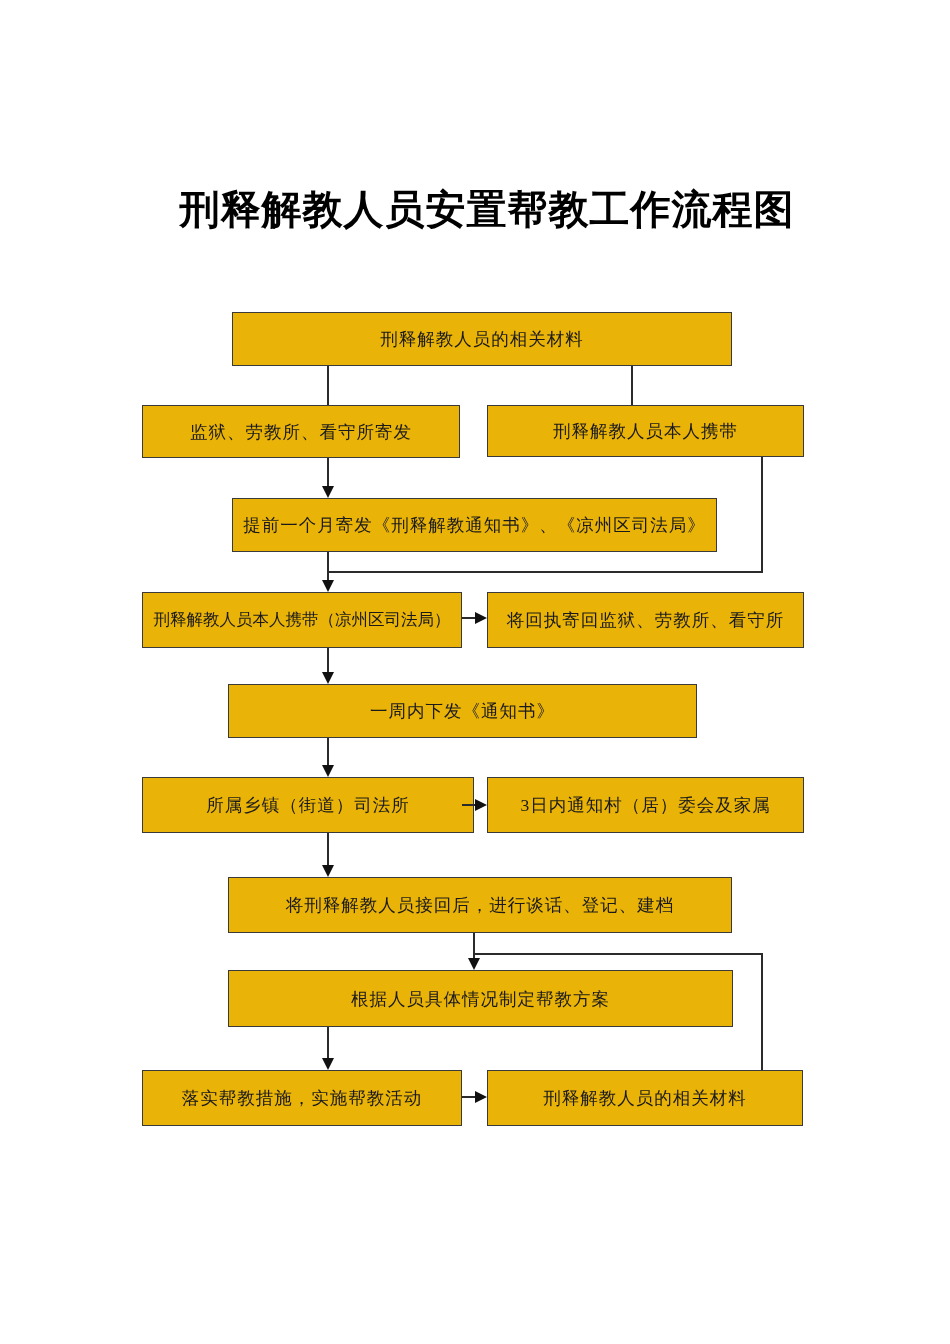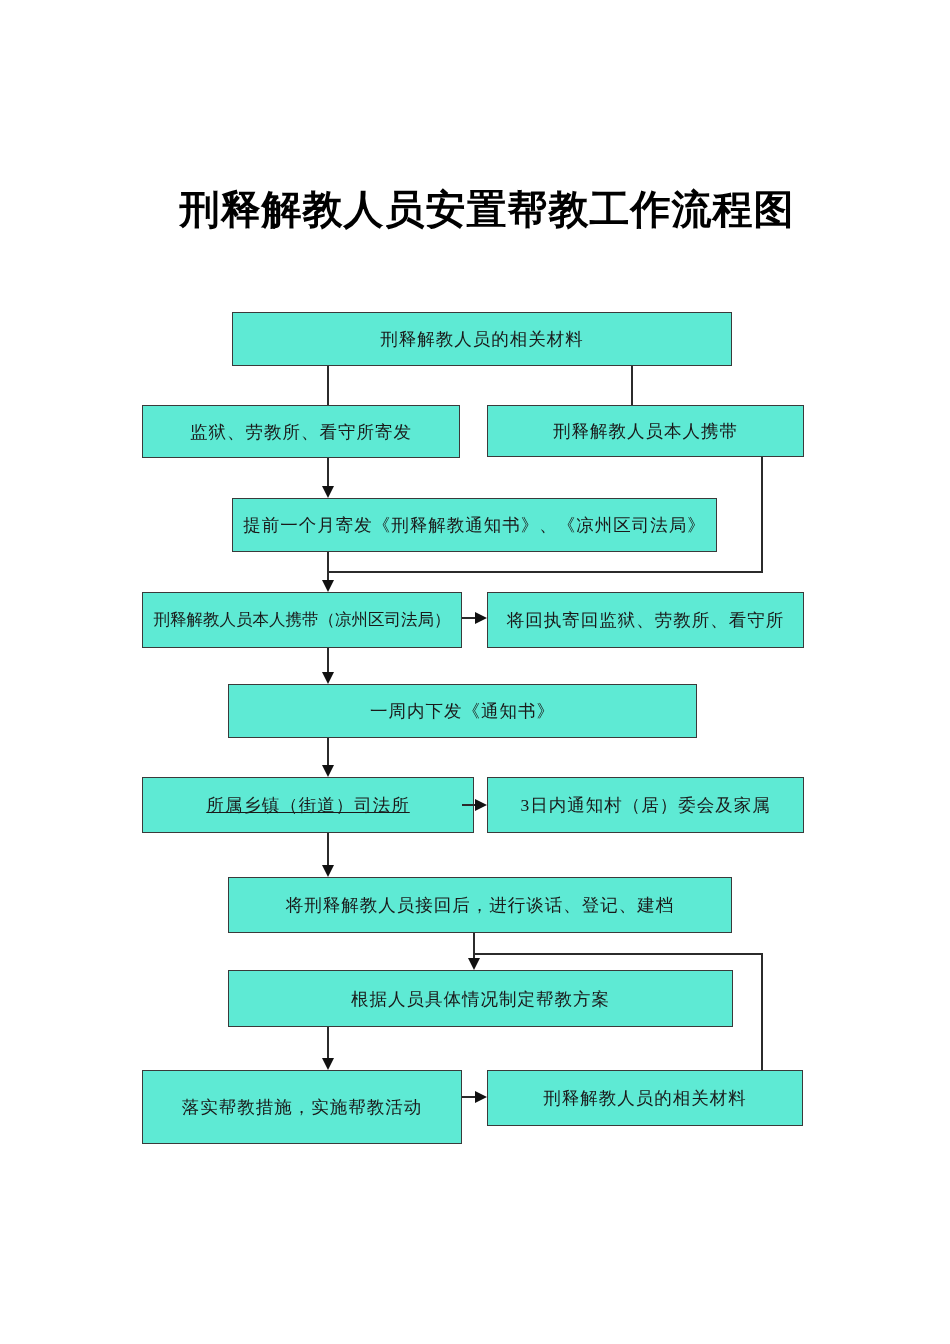--- a/index.html
+++ b/index.html
@@ -18,44 +18,44 @@
     text-align:center;
     font-size:40px;
     font-weight:bold;
     letter-spacing:1px;
     color:#000000;
   }
   .node{
     position:absolute;
     box-sizing:border-box;
     border:1.6px solid #3a3a3a;
-    background:#5eead4;
+    background:#eab308;
     display:flex;
     align-items:center;
     justify-content:center;
     text-align:center;
     font-size:17.5px;
     letter-spacing:1px;
     white-space:nowrap;
     padding:2px 20px;
   }
   .node.tight{letter-spacing:0;font-size:16.5px;}
   
   .n-materials      {left:232px; top:312px;  width:500px; height:54px;}
   .n-prison-send    {left:142px; top:405px;  width:318px; height:53px;}
   .n-self-carry     {left:487px; top:405px;  width:317px; height:52px;}
   .n-advance-notice {left:232px; top:498px;  width:485px; height:54px;}
   .n-office         {left:142px; top:592px;  width:320px; height:56px;}
   .n-receipt-return {left:487px; top:592px;  width:317px; height:56px;}
   .n-issue-notice   {left:228px; top:684px;  width:469px; height:54px;}
-  .n-town-office    {left:142px; top:777px;  width:332px; height:56px;text-decoration:underline;}
+  .n-town-office    {left:142px; top:777px;  width:332px; height:56px;}
   .n-notify-family  {left:487px; top:777px;  width:317px; height:56px;}
   .n-reception      {left:228px; top:877px;  width:504px; height:56px;}
   .n-plan           {left:228px; top:970px;  width:505px; height:57px;}
-  .n-implement      {left:142px; top:1070px; width:320px; height:74px;text-align:center;}
+  .n-implement      {left:142px; top:1070px; width:320px; height:56px;text-align:center;}
   .n-supervise      {left:487px; top:1070px; width:316px; height:56px;}
   
   .line{position:absolute;background:#2b2b2b;}
   .ah-down{
     position:absolute;width:0;height:0;
     border-left:6px solid transparent;
     border-right:6px solid transparent;
     border-top:12px solid #111111;
   }
   .ah-right{

